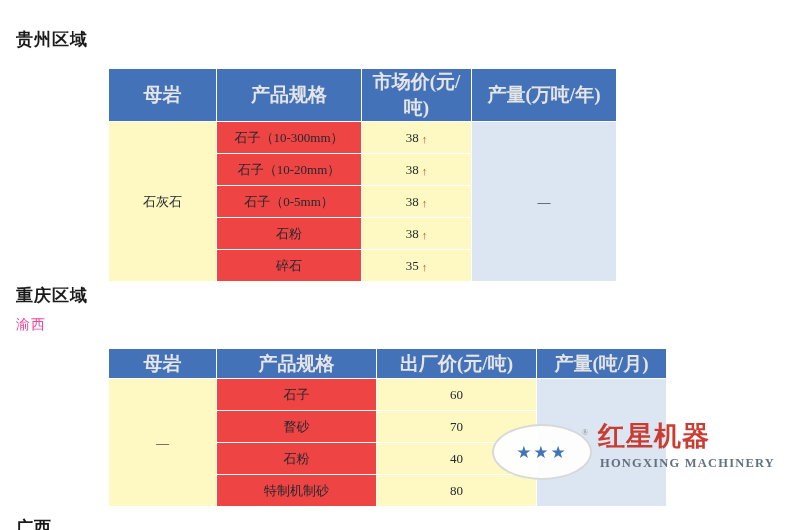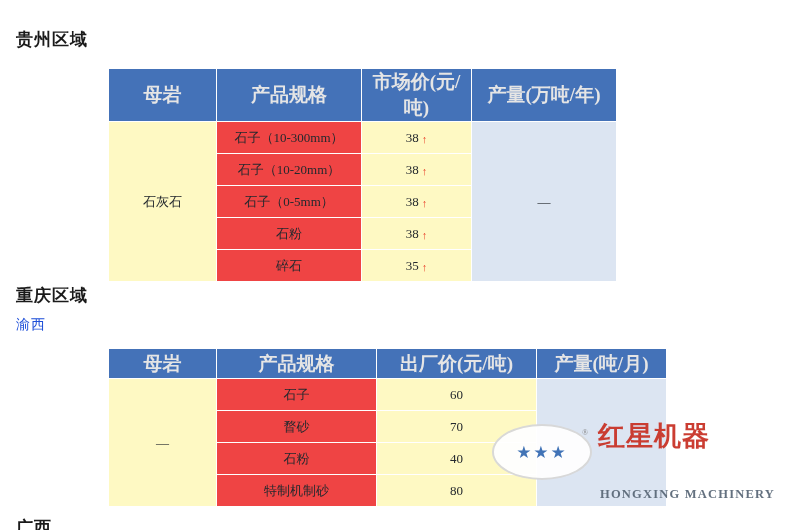--- a/index.html
+++ b/index.html
@@ -21,21 +21,21 @@
     font-family: Liberation Serif, serif;
   }
   .section-title {
     font-size: 17px;
     font-weight: bold;
     color: #1a1a1a;
     letter-spacing: 1px;
   }
   .sub-title {
     font-size: 14px;
-    color: #1d4ed8;
+    color: #ec4899;
     letter-spacing: 1px;
   }
   #title-guizhou {
     position: absolute;
     left: 16px;
     top: 28px;
   }
   #table-guizhou {
     position: absolute;
     left: 108px;
@@ -148,21 +148,20 @@
     line-height: 32px;
   }
   .wm-en {
     position: absolute;
     left: 108px;
     top: 38px;
     font-size: 12.5px;
     font-weight: bold;
     color: #5d6b7a;
     letter-spacing: 1.2px;
-    margin-top: 31px;
   }
 </style>
 </head>
 <body>
 
 <div class="page">
 
   <div id="title-guizhou" class="section-title">贵州区域</div>
 
   <table id="table-guizhou" class="pricetable">

